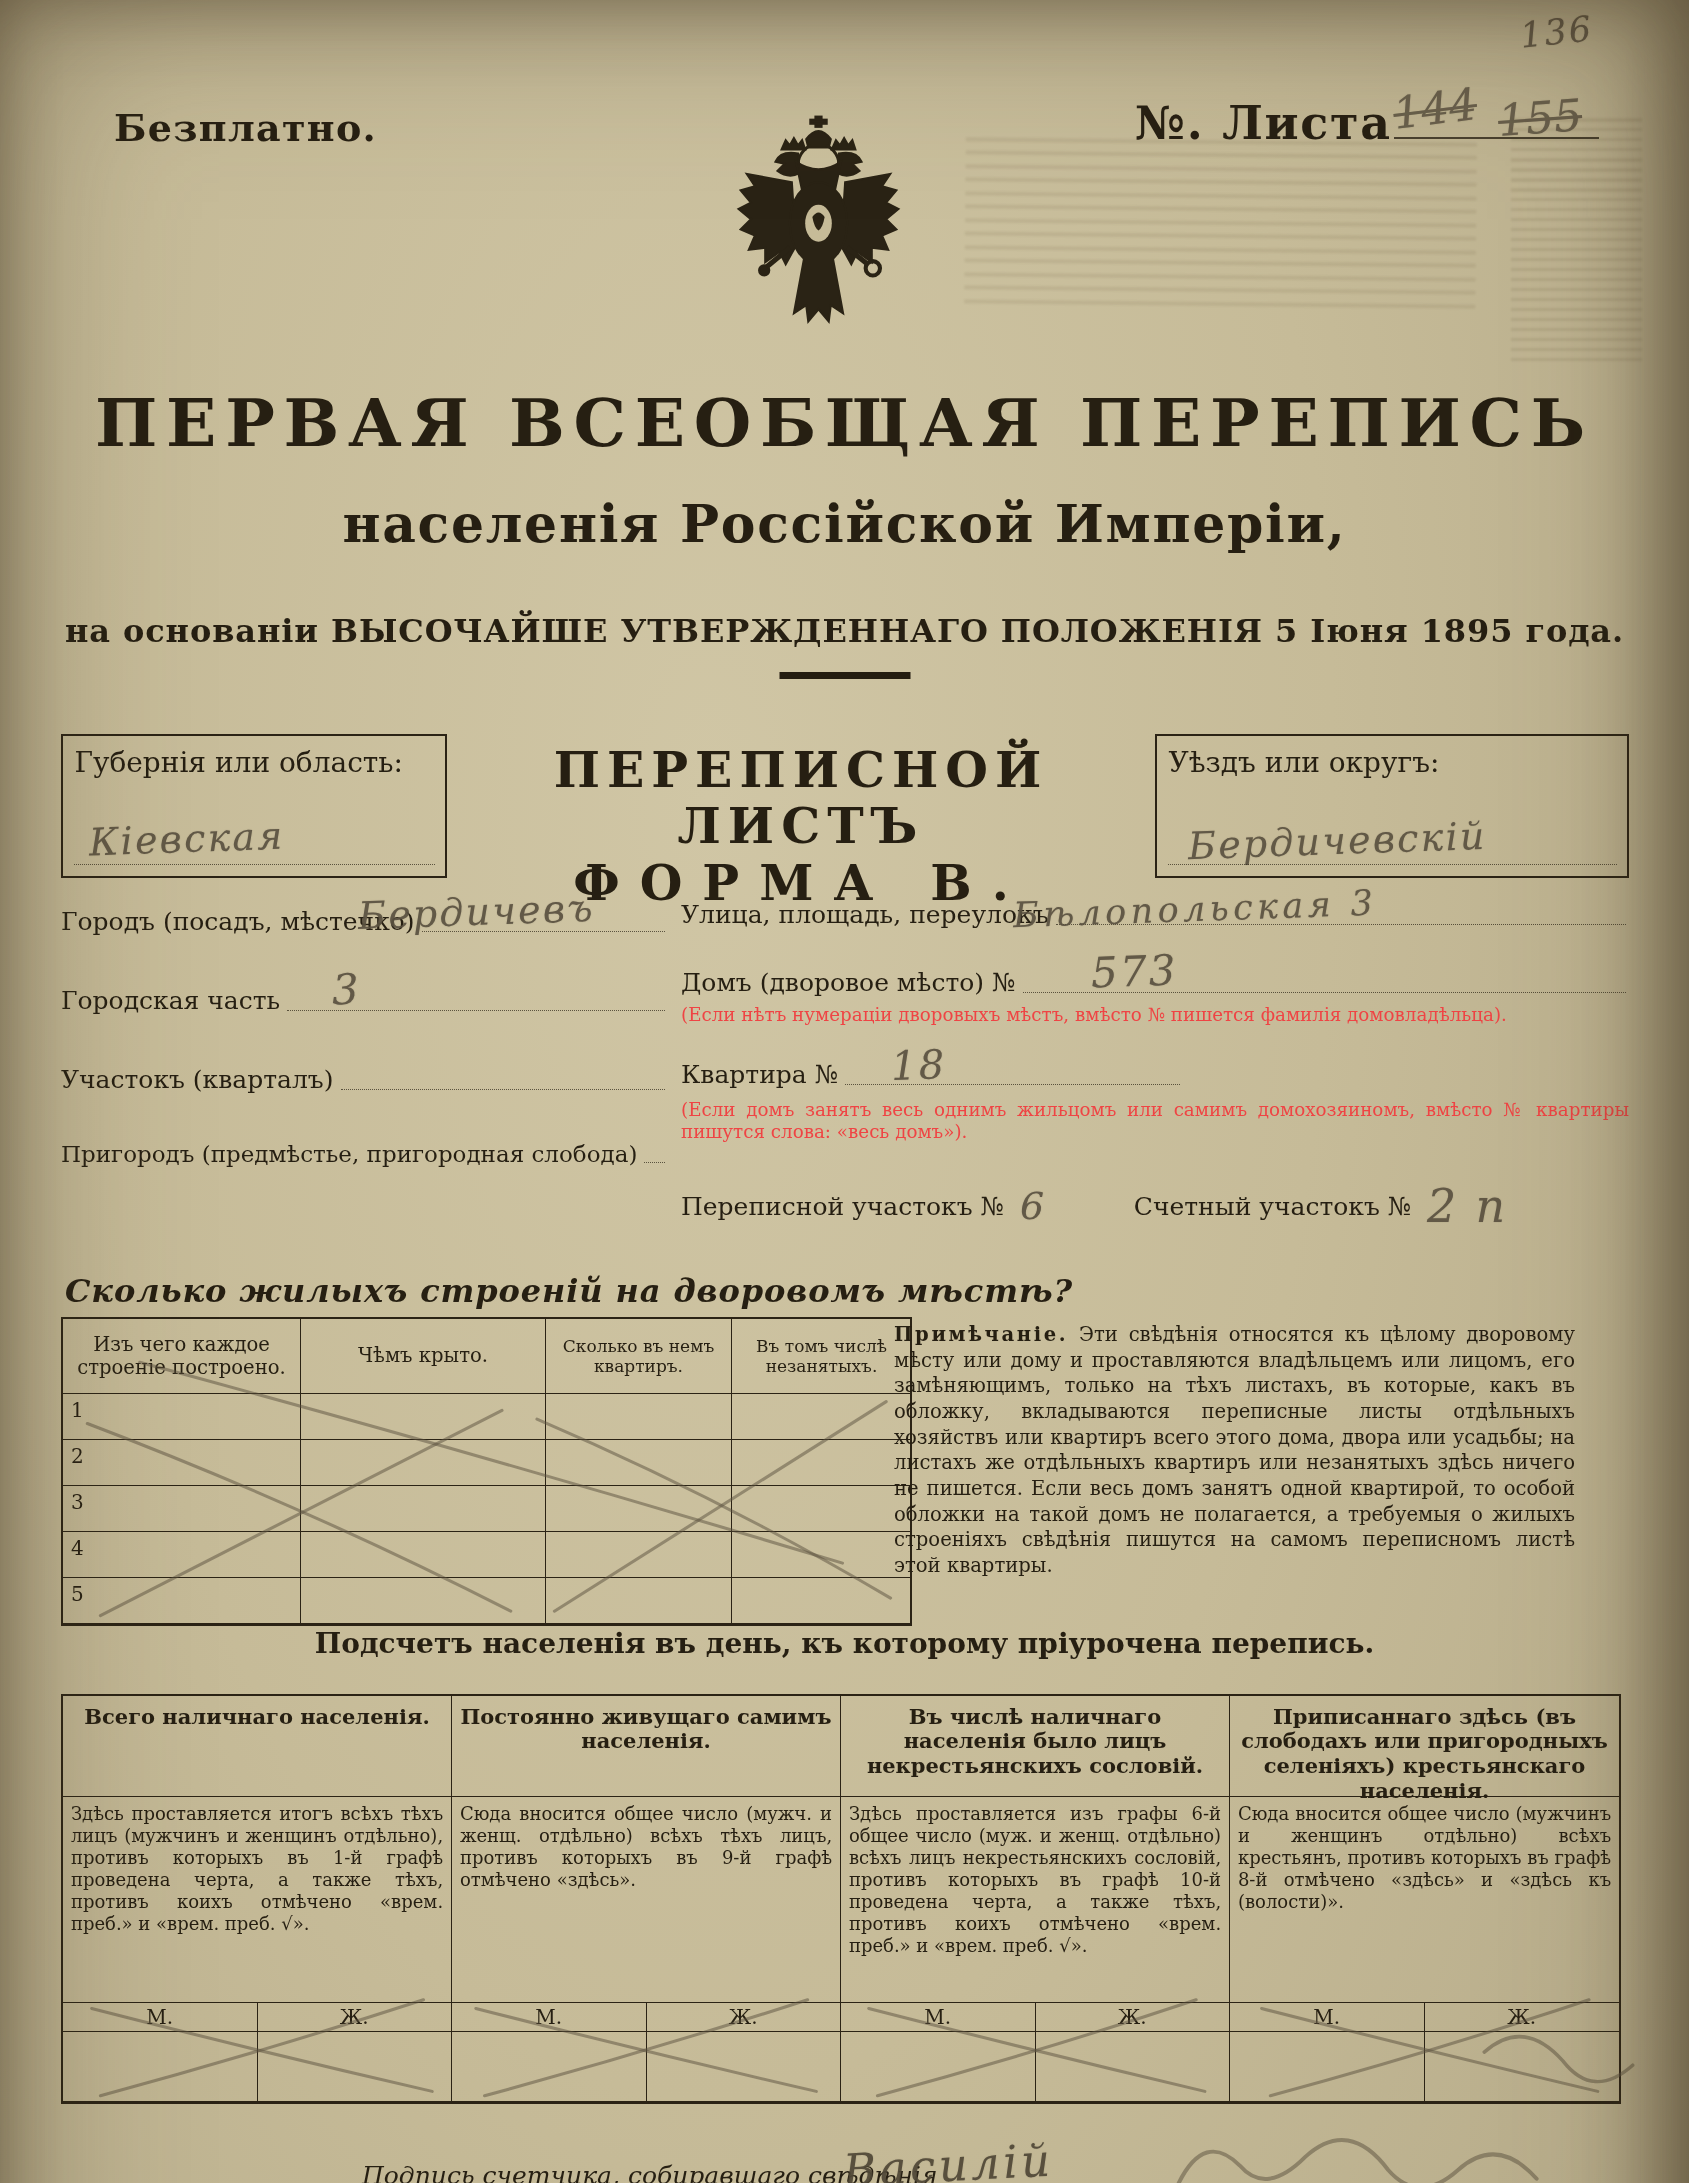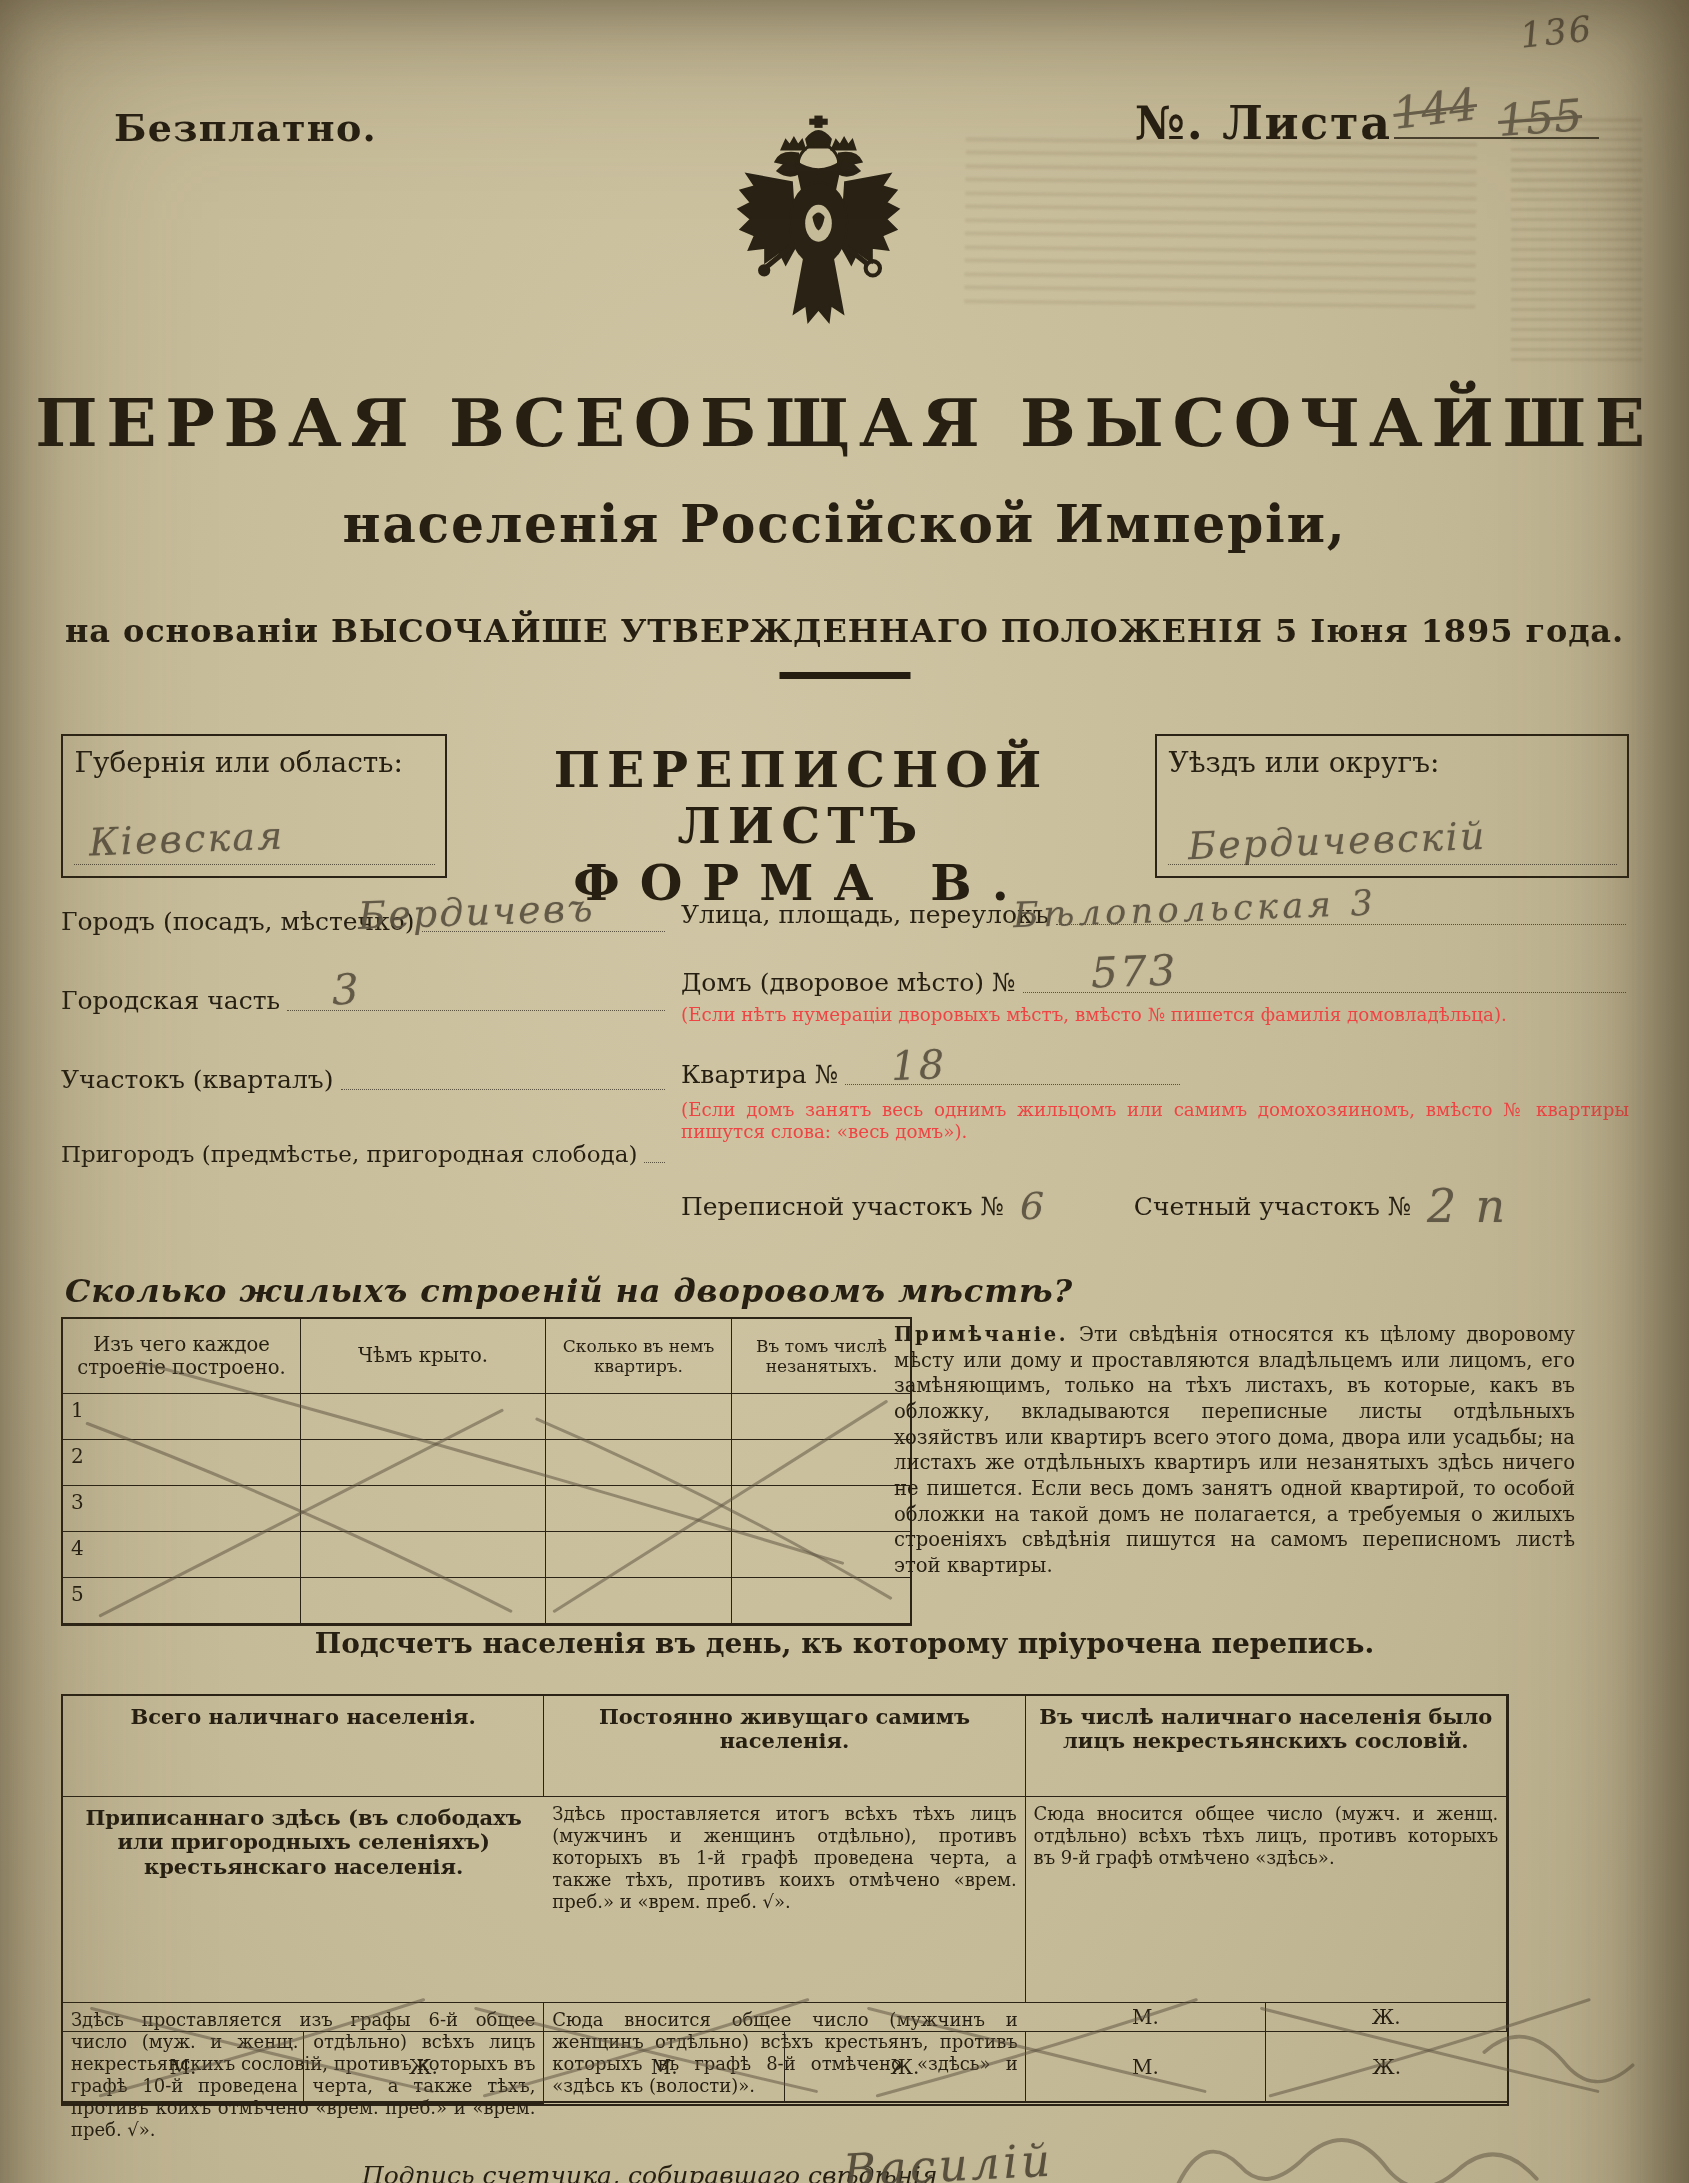--- a/index.html
+++ b/index.html
@@ -40,22 +40,22 @@
   
   #bld-table{left:61px;top:1317px;width:851px;display:grid;box-sizing:border-box;
     grid-template-columns:238px 245px 186px 179px;grid-template-rows:75px repeat(5,46px);
     border:2.2px solid #2b2315}
   #bld-table>div{border-right:1.3px solid #2b2315;border-bottom:1.3px solid #2b2315;box-sizing:border-box}
   #bld-table>div:nth-child(4n){border-right:none}
   .bt-h{font-size:19.6px;text-align:center;padding:7px 4.4px;line-height:1.2;display:flex;align-items:center;justify-content:center}
   .bt-h.small{font-size:17px}
   .bt-num{font-size:20px;padding:3.5px 0 0 7.9px}
   
-  #pop-table{left:61px;top:1694px;width:1448px;display:grid;box-sizing:border-box;
-    grid-template-columns:repeat(6,1fr);grid-template-rows:101px 206px 29px 70px;
+  #pop-table{left:61px;top:1694px;width:1560px;display:grid;box-sizing:border-box;
+    grid-template-columns:repeat(8,1fr);grid-template-rows:101px 206px 29px 70px;
     border:2.2px solid #2b2315}
   #pop-table>div{border-right:1.3px solid #2b2315;border-bottom:1.3px solid #2b2315;box-sizing:border-box}
   #pop-table>div:nth-child(4n+4).span2{border-right:none}
   .span2{grid-column:span 2}
   .pt-title{font-weight:bold;font-size:21px;line-height:1.18;text-align:center;padding:8.7px 7.9px}
   .pt-desc{font-size:18px;line-height:1.22;text-align:justify;padding:6.1px 7.9px}
   .pt-mzh{font-size:20px;display:flex;align-items:center;justify-content:center}
   #pop-table>div:nth-child(16){border-right:none}
   #pop-table>div:nth-child(24){border-right:none}
   
@@ -101,21 +101,21 @@
       <circle cx="153" cy="150" r="7" fill="none" stroke-width="4"></circle>
       <path d="M128 130 l20 16" stroke-width="5"></path>
       <path d="M72 130 l-23 19" stroke-width="5"></path>
       <circle cx="47" cy="152" r="5"></circle>
       <ellipse cx="100" cy="106" rx="13" ry="18" fill="#c6bb98" stroke="none"></ellipse>
       <path d="M94 100 q6 -9 12 0 q-2 11 -6 13 q-4 -2 -6 -13" stroke="none"></path>
     </g>
   </svg>
 </div>
 
-<div class="abs center b" style="top:384px;font-size:66px;letter-spacing:8.7px">ПЕРВАЯ ВСЕОБЩАЯ ВЫСОЧАЙШЕ</div>
+<div class="abs center b" style="top:384px;font-size:66px;letter-spacing:8.7px">ПЕРВАЯ ВСЕОБЩАЯ ПЕРЕПИСЬ</div>
 <div class="abs center b" style="top:493px;font-size:52px;letter-spacing:1.7px">населенія Россійской Имперіи,</div>
 <div class="abs center b" style="top:612px;font-size:32px;letter-spacing:0.9px">на основаніи ВЫСОЧАЙШЕ УТВЕРЖДЕННАГО ПОЛОЖЕНІЯ 5 Іюня 1895 года.</div>
 <div class="abs" style="left:50%;top:672px;width:131px;height:7px;background:#241d10;transform:translateX(-50%)"></div>
 
 <div id="form-header" class="abs">
   <div class="fh-box" style="width:386px">
     <div class="fh-label">Губернія или область:</div>
     <span class="hw rot" style="position:absolute;left:26px;bottom:15px;font-size:38px">Кіевская</span>
     <div class="fh-line"></div>
   </div>

